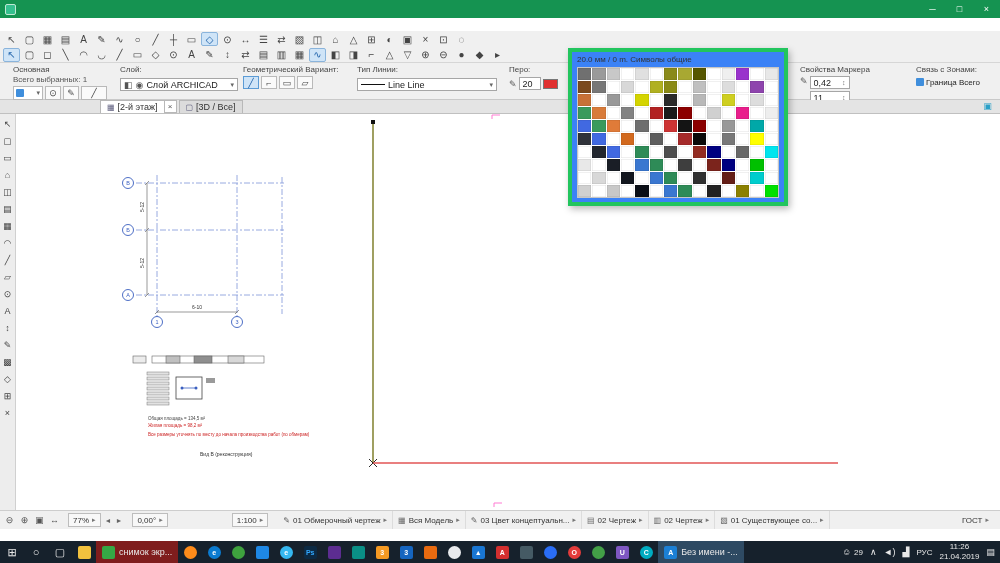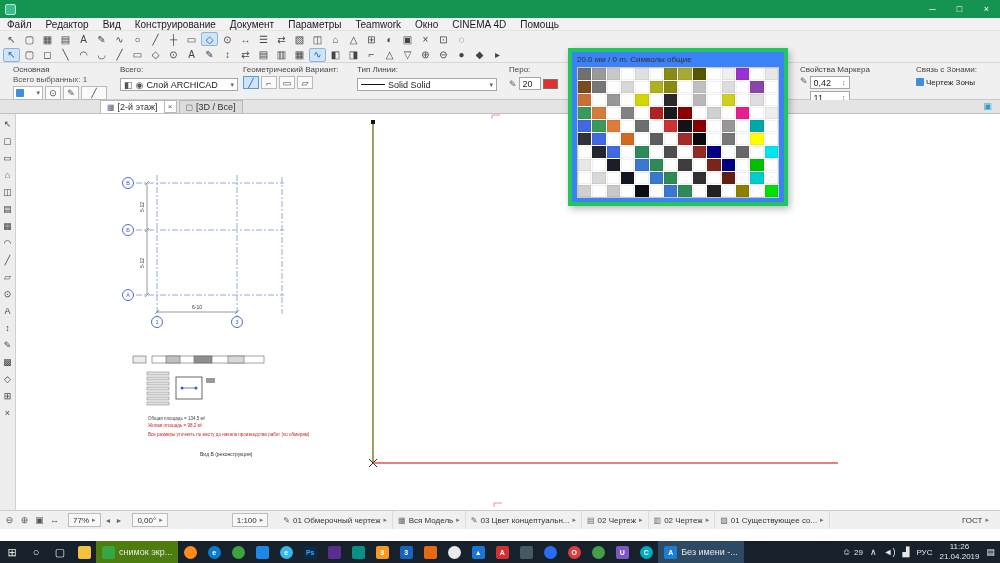--- a/index.html
+++ b/index.html
@@ -104,21 +104,21 @@
   
   .taskbar{position:absolute;top:541px;left:0;width:100%;height:22px;background:#16212c;display:flex;
            align-items:center;color:#e8e8e8}
   .tb-ico{width:24px;height:22px;display:flex;align-items:center;justify-content:center;font-size:11px}
   .tb-apps{display:flex}
   .app-chip{width:13px;height:13px;border-radius:2px;display:flex;align-items:center;justify-content:center;
             font-size:7px;font-weight:bold;color:#fff;background:#777}
   .app-chip.round{border-radius:50%}
   .task-btn{height:22px;display:flex;align-items:center;gap:4px;padding:0 6px;max-width:96px;
             font-size:9px;white-space:nowrap;overflow:hidden}
-  .task-btn.pressed{background:#4d7c0f}
+  .task-btn.pressed{background:#7f1d1d}
   .task-btn.active{background:#2e4a63}
   .task-label{overflow:hidden;text-overflow:ellipsis}
   .tray{margin-left:auto;display:flex;align-items:center;gap:7px;padding-right:5px;font-size:9px}
   .tray-ico{font-size:9px}
   .tray-badge{font-size:8px;margin-left:-4px}
   .tray-lang{font-size:8px}
   .tray-clock{text-align:center;font-size:8px;line-height:1.2}
 </style>
 </head>
 <body>
@@ -126,33 +126,20 @@
 <div id="app">
 
   <div class="titlebar">
     <span class="appico"></span>
     <span class="tb-spacer"></span>
     <span class="winbtn">─</span>
     <span class="winbtn">□</span>
     <span class="winbtn">×</span>
   </div>
 
-  <div class="menubar">
-
-  <span class="menu-item">Файл</span>
-      <span class="menu-item">Редактор</span>
-      <span class="menu-item">Вид</span>
-      <span class="menu-item">Конструирование</span>
-      <span class="menu-item">Документ</span>
-      <span class="menu-item">Параметры</span>
-      <span class="menu-item">Teamwork</span>
-      <span class="menu-item">Окно</span>
-      <span class="menu-item">CINEMA 4D</span>
-      <span class="menu-item">Помощь</span>
-    </div>
 
   <div class="toolbar" id="toolbar1">
 
   <span class="tool-ico">↖</span>
       <span class="tool-ico">▢</span>
       <span class="tool-ico">▦</span>
       <span class="tool-ico">▤</span>
       <span class="tool-ico">A</span>
       <span class="tool-ico">✎</span>
       <span class="tool-ico">∿</span>
@@ -217,21 +204,21 @@
           <span class="chip"></span>
           <span class="caret">▾</span>
         </span>
         <span class="ib-btn">⊙</span>
         <span class="ib-btn">✎</span>
         <span class="ib-btn wide">╱</span>
       </div>
     </div>
 
     <div class="ib-sec" style="left:120px;width:118px">
-      <div class="ib-title">Всего:</div>
+      <div class="ib-title">Слой:</div>
       <div class="ib-box" style="margin-top:4px">
         <span class="mini-ico">◧</span>
         <span class="mini-ico">◉</span>
         <span class="ib-box-text">Слой ARCHICAD</span>
         <span class="caret">▾</span>
       </div>
     </div>
 
     <div class="ib-sec" style="left:243px;width:110px">
       <div class="ib-title">Геометрический Вариант:</div>
@@ -241,21 +228,21 @@
           <span class="geo-btn">⌐</span>
           <span class="geo-btn">▭</span>
           <span class="geo-btn">▱</span>
         </div>
     </div>
 
     <div class="ib-sec" style="left:357px;width:148px">
       <div class="ib-title">Тип Линии:</div>
       <div class="ib-box" style="margin-top:4px;width:140px">
         <span class="line-sample"></span>
-        <span class="ib-box-text">Solid Solid</span>
+        <span class="ib-box-text">Line Line</span>
         <span class="caret">▾</span>
       </div>
     </div>
 
     <div class="ib-sec" style="left:509px;width:58px">
       <div class="ib-title">Перо:</div>
       <div class="ib-row" style="margin-top:3px">
         <span class="mini-ico">✎</span>
         <span class="ib-box" style="width:22px">
           <span class="ib-box-text">20</span>
@@ -278,21 +265,21 @@
             <span class="stepper">↕</span>
           </div>
         </div>
       </div>
     </div>
 
     <div class="ib-sec" style="left:916px;width:82px">
       <div class="ib-title">Связь с Зонами:</div>
       <div class="ib-row" style="margin-top:3px">
         <span class="chip"></span>
-        <span class="ib-sub dark">Чертеж Зоны</span>
+        <span class="ib-sub dark">Граница Всего</span>
       </div>
     </div>
   </div>
 
   <div class="tabbar">
     <div class="tab active">
       <span class="ticon">▦</span>
       <span>[2-й этаж]</span>
     </div>
     <div class="tab-close">×</div>

